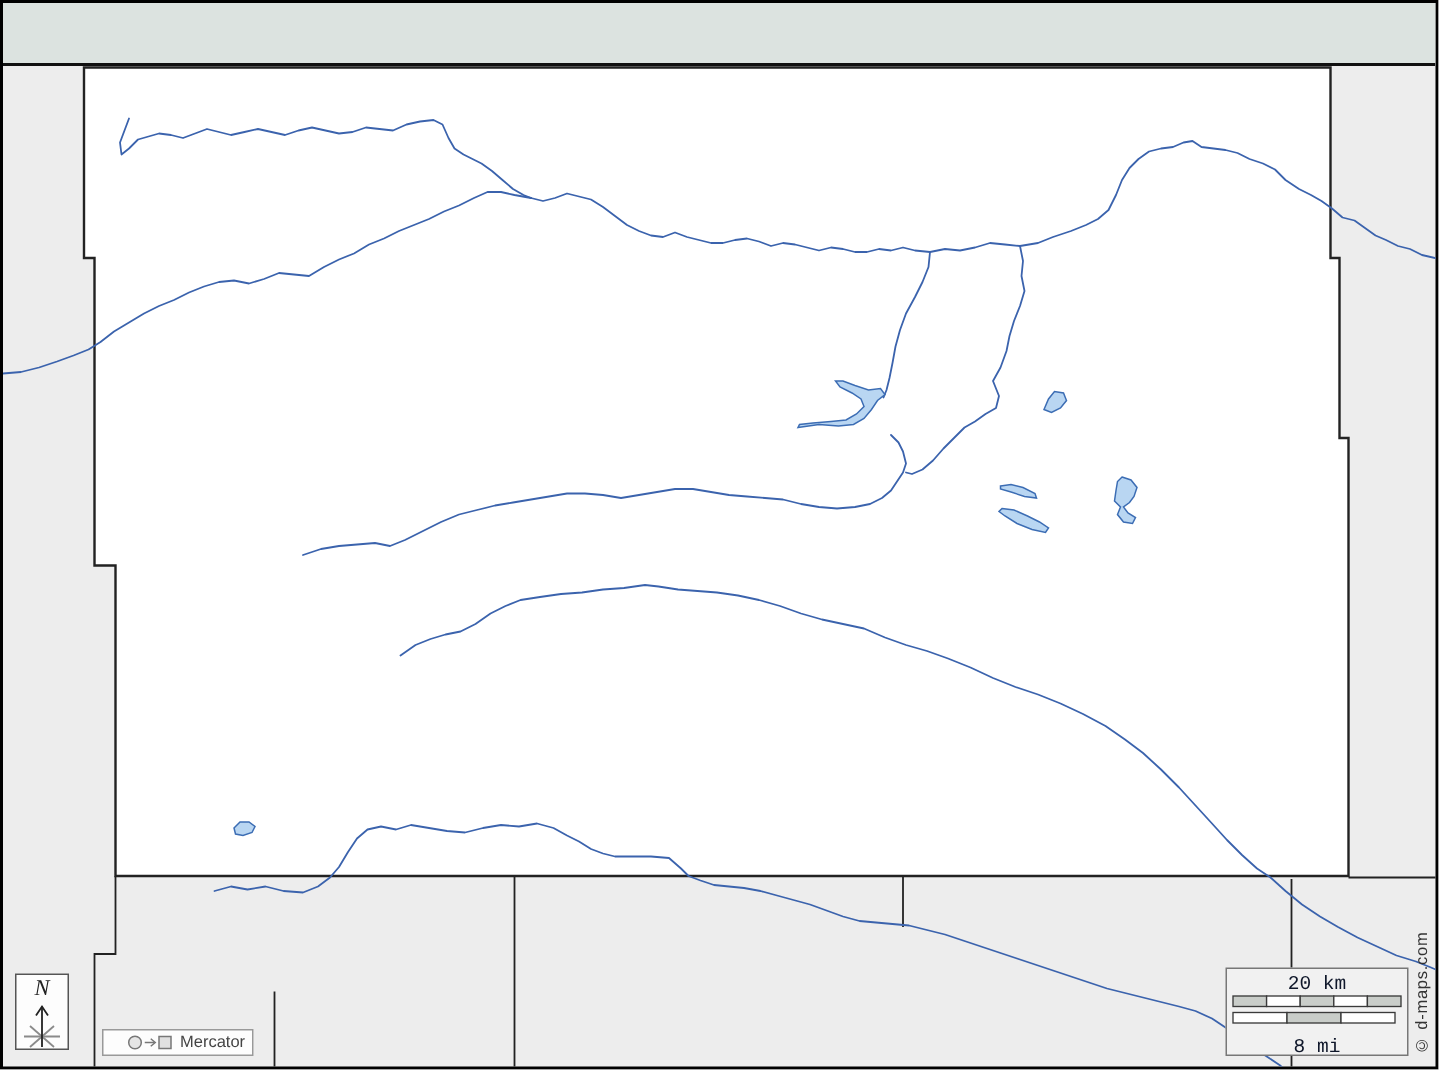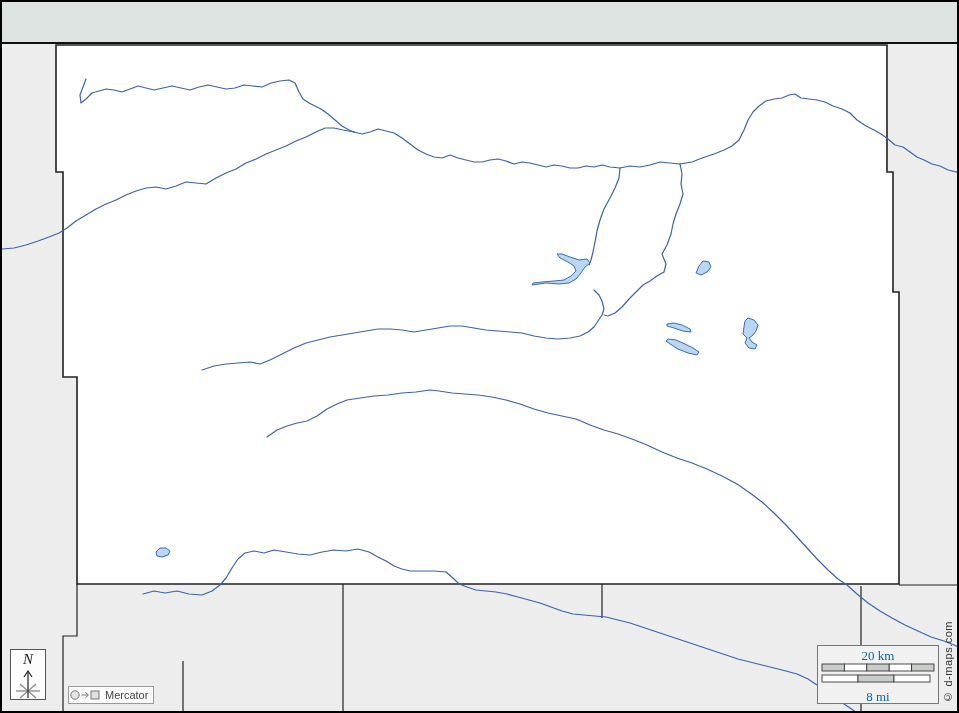--- a/index.html
+++ b/index.html
@@ -5,25 +5,25 @@
   html,body{margin:0;padding:0;background:#cfcfcf;font-family:"Liberation Sans",sans-serif;}
   #stage{position:relative;width:959px;height:713px;background:#ededed;overflow:hidden;
          box-sizing:border-box;border:2px solid #000;}
   #band{position:absolute;left:0;top:0;width:100%;height:40px;border-bottom:2px solid #111;}
   #mapsvg{position:absolute;left:0;top:0;}
   .box{position:absolute;box-sizing:border-box;}
   #northbox{left:8px;top:647px;width:36px;height:51px;background:#fdfdfd;border:1px solid #555;
             display:flex;flex-direction:column;align-items:center;}
   #northbox .n{font-family:"Liberation Serif",serif;font-style:italic;font-size:15px;color:#222;line-height:16px;margin-top:1px;}
   #projbox{left:66px;top:684px;height:18px;background:#fdfdfd;border:1px solid #999;
-           display:flex;align-items:center;padding:0 5px 0 0;gap:4px;}
+           display:flex;align-items:center;padding:0 5px 0 15px;gap:4px;}
   #projbox .t{font-size:11px;color:#444;}
   #scalebox{left:815px;top:643px;width:122px;height:59px;background:#f1f1f1;border:1px solid #777;
             text-align:center;}
-  #scalebox .lbl{font-family:Liberation Serif, serif;font-size:13px;color:#0369a1;line-height:15px;}
+  #scalebox .lbl{font-family:Liberation Mono, monospace;font-size:13px;color:#0f172a;line-height:15px;}
   #scalebox .lbl.top{margin-top:2px;}
   #credit{position:absolute;right:3px;bottom:8px;writing-mode:vertical-rl;transform:rotate(180deg);
           font-size:11px;color:#333;letter-spacing:0.5px;}
 </style>
 </head>
 <body>
 
 <div id="stage" style="background: rgb(237, 237, 237);">
 
   <svg id="mapsvg" width="959" height="713" viewBox="0 0 959 713">

